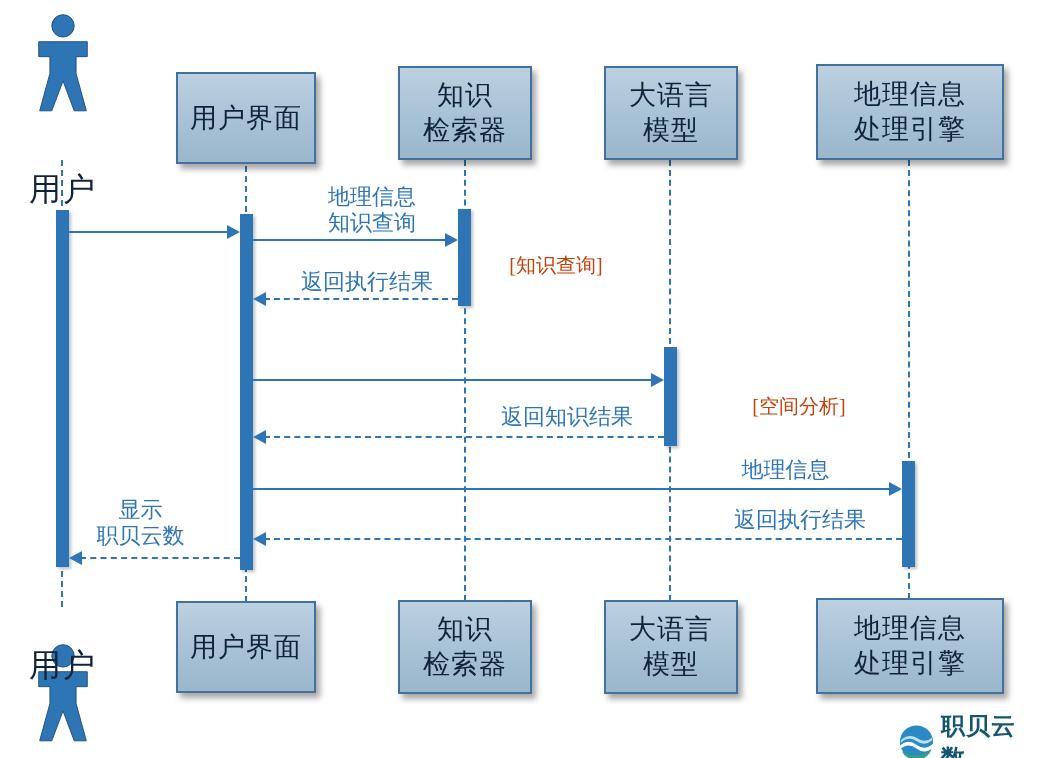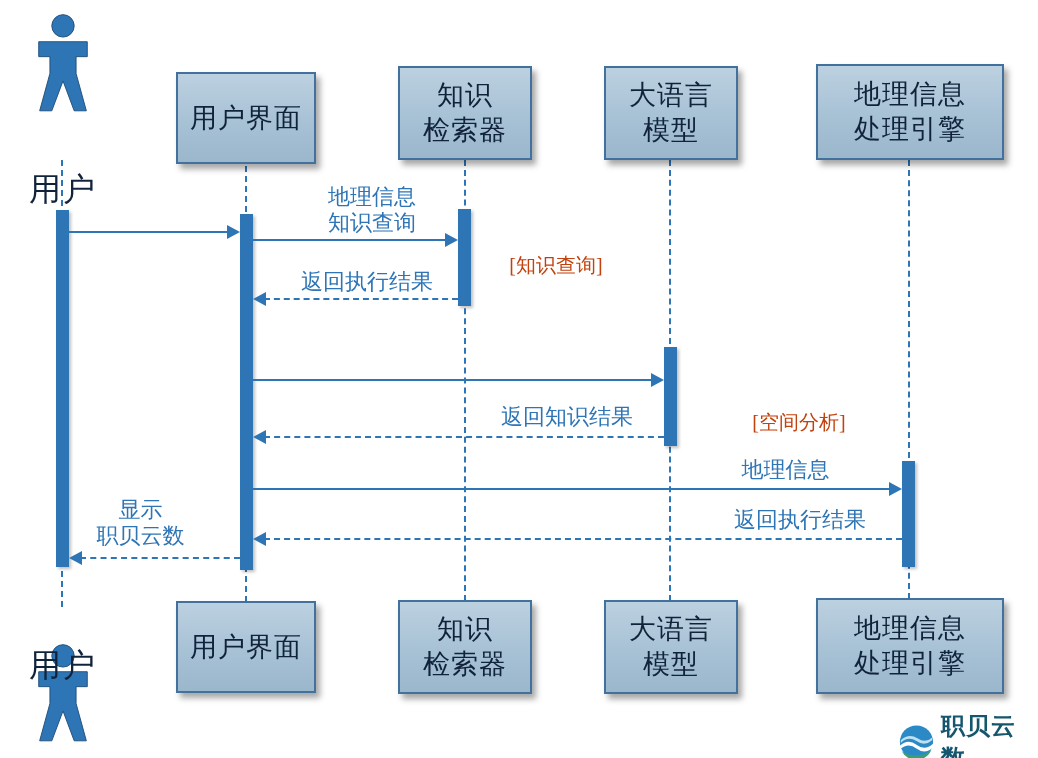--- a/index.html
+++ b/index.html
@@ -113,21 +113,21 @@
   <div class="msg" style="left:292px;top:184px;width:160px">地理信息
 知识查询</div>
   <div class="msg" style="left:282px;top:269px;width:170px">返回执行结果</div>
   <div class="msg" style="left:479px;top:404px;width:176px">返回知识结果</div>
   <div class="msg" style="left:723px;top:457px;width:125px">地理信息</div>
   <div class="msg" style="left:712px;top:507px;width:176px">返回执行结果</div>
   <div class="msg" style="left:83px;top:497px;width:115px">显示
 职贝云数</div>
 
   <div class="note" style="left:486px;top:252px;width:140px">[知识查询]</div>
-  <div class="note" style="left:729px;top:409px;width:140px">[空间分析]</div>
+  <div class="note" style="left:729px;top:393px;width:140px">[空间分析]</div>
 
   <div class="person-label" style="left:28px;top:602px;width:70px">用户</div>
   <svg class="actor" style="left:35px;top:638px" width="56" height="116" viewBox="0 0 60 112">
     <circle cx="30" cy="13" r="12" fill="#2E75B6" stroke="#1F4E79" stroke-width="1"></circle>
     <path d="M4,30 H56 V46 H44 V64 L55,104 H42 L30,72 L18,104 H5 L16,64 V46 H4 Z" fill="#2E75B6" stroke="#1F4E79" stroke-width="1"></path>
   </svg>
 
   <div class="pbox" style="left:176px;top:601px;width:140px;height:92px">用户界面</div>
   <div class="pbox" style="left:398px;top:600px;width:134px;height:94px">知识
 检索器</div>

